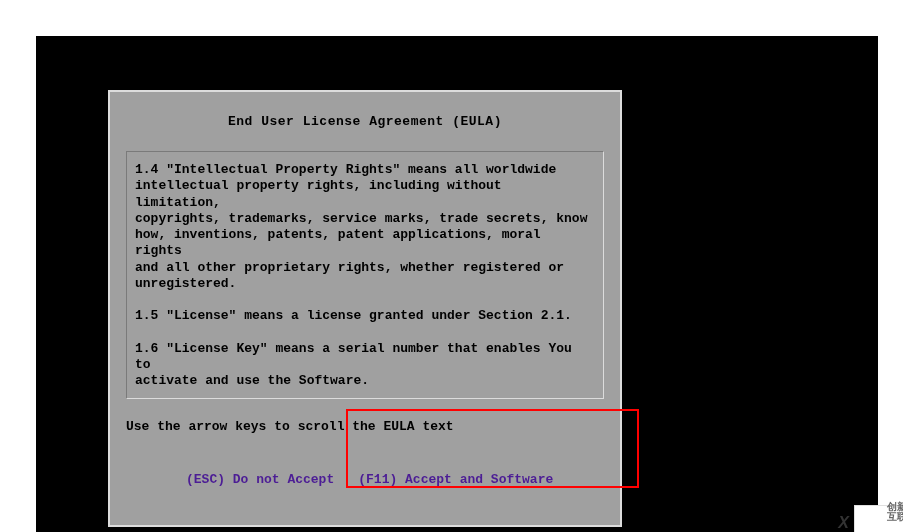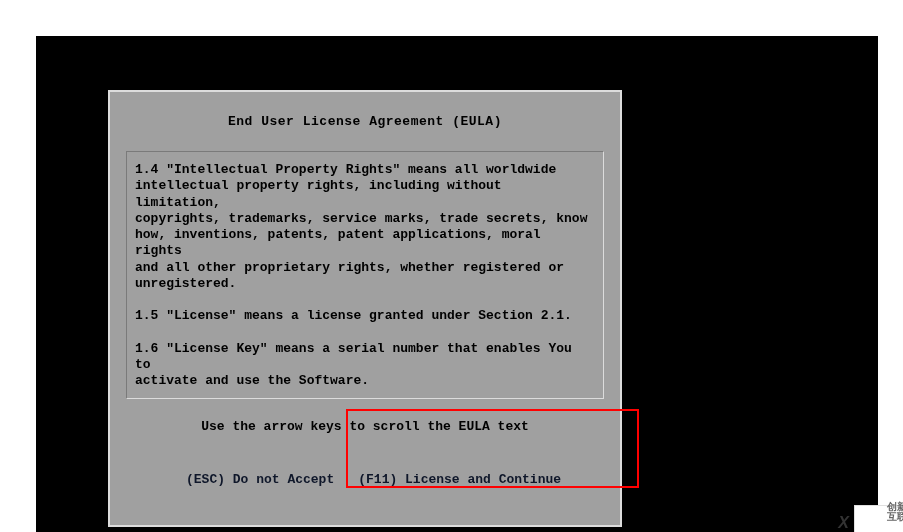--- a/index.html
+++ b/index.html
@@ -46,31 +46,31 @@
       border-bottom-color: #dcdcdc;
       background: #a0a0a0;
       color: #000000;
       padding: 10px 8px;
       line-height: 1.25;
       height: 248px;
       overflow: hidden;
       white-space: pre-wrap;
     }
     .scroll-instruction {
-      text-align: center;
+      text-align: left;
       color: #000000;
       padding: 8px 0 10px 0;
     }
     .button-bar {
       display: flex;
       justify-content: space-between;
       padding: 4px 48px 10px 48px;
     }
     .btn {
-      color: #0f172a;
+      color: #4c1d95;
       white-space: nowrap;
     }
     .highlight-box {
       position: absolute;
       top: 361px;
       left: 298px;
       width: 293px;
       height: 79px;
       border: 2px solid #ff0000;
       pointer-events: none;
@@ -131,21 +131,21 @@
 1.5 "License" means a license granted under Section 2.1.
 
 1.6 "License Key" means a serial number that enables You to
 activate and use the Software.
 
 1.7 "License Term" means the duration of a License as
 specified in the Order.</div>
     <div class="scroll-instruction">Use the arrow keys to scroll the EULA text</div>
     <div class="button-bar">
       <span class="btn">(ESC) Do not Accept</span>
-      <span class="btn">(F11) License and Continue</span>
+      <span class="btn">(F11) Accept and Software</span>
     </div>
   </div>
   <div class="highlight-box"></div>
 </div>
 
 <div class="watermark">
   <div class="watermark-logo">
     <span class="watermark-x">X</span>
     <div>
       <div class="watermark-text">创新互联</div>

